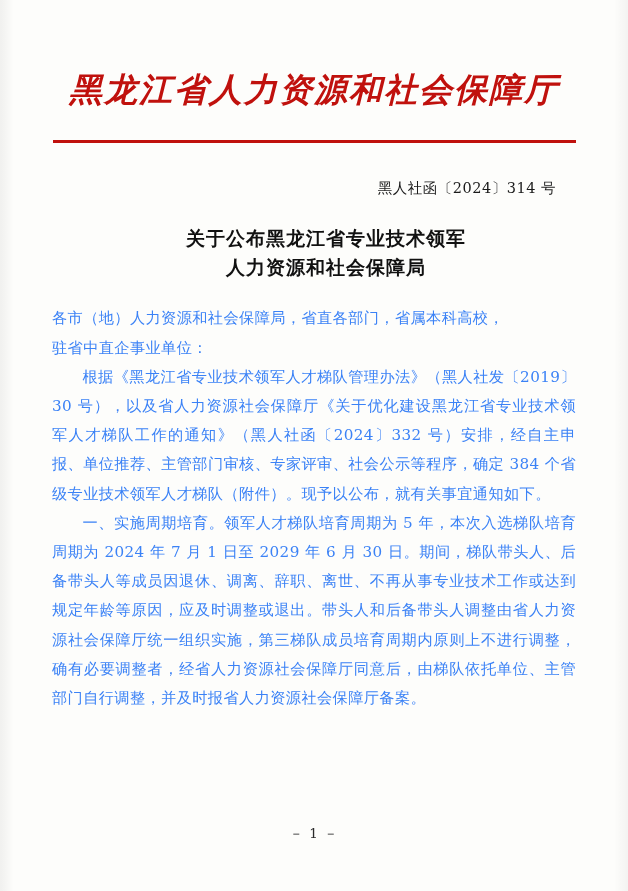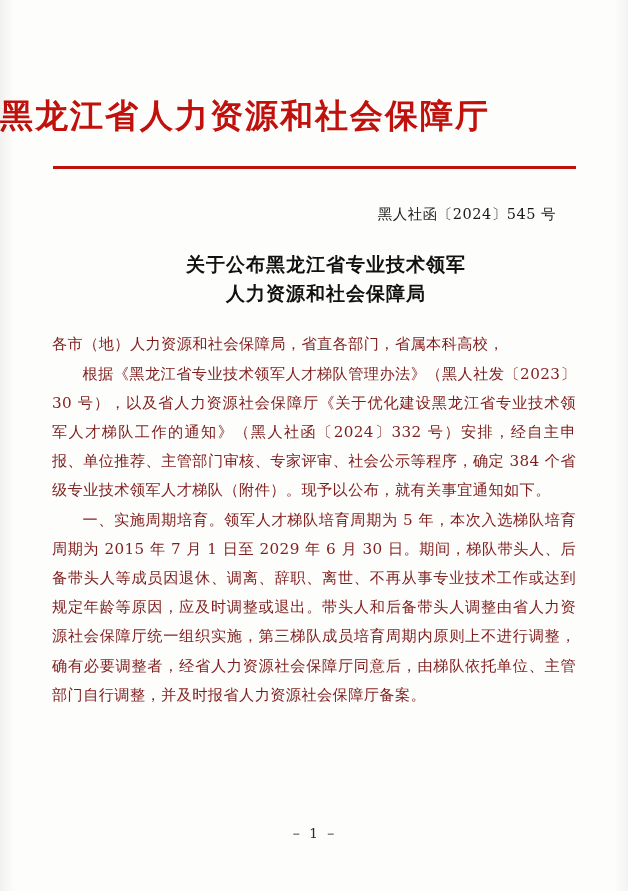--- a/index.html
+++ b/index.html
@@ -17,22 +17,23 @@
   }
   .page {
     position: absolute;
     inset: 0;
     background: #fdfdfb;
     padding: 0;
   }
 
   
   .letterhead {
-    margin-top: 96px;
-    text-align: left;
+    margin-top: 70px;
+    text-align: center;
+    font-style: italic;
   }
   .letterhead-title {
     color: #c0110d;
     font-family: "DejaVu Serif", "Liberation Serif", serif;
     font-weight: 700;
     font-size: 33px;
     letter-spacing: 2px;
     line-height: 1.2;
     white-space: nowrap;
   }
@@ -69,21 +70,21 @@
   }
 
   
   .body-text {
     margin: 22px 52px 0 52px;
     font-size: 15.2px;
     line-height: 1.92;
     text-align: justify;
     text-justify: inter-ideograph;
     letter-spacing: 0.4px;
-    color: #7f1d1d;
+    color: #3b82f6;
   }
   .body-text p {
     margin: 0;
   }
   .body-text p.indent {
     text-indent: 2em;
   }
   .body-text b {
     font-weight: 400;
   }
@@ -117,28 +118,29 @@
 <div class="page">
 
   <div class="edge-shade left"></div>
   <div class="edge-shade right"></div>
 
   <div class="letterhead">
     <div class="letterhead-title">黑龙江省人力资源和社会保障厅</div>
     <div class="red-rule"></div>
   </div>
 
-  <div class="doc-number">黑人社函〔2024〕545 号</div>
+  <div class="doc-number">黑人社函〔2024〕314 号</div>
 
   <div class="doc-title">
     <span class="line">关于公布黑龙江省专业技术领军</span>
     <span class="line">人力资源和社会保障局</span>
   </div>
 
   <div class="body-text">
     <p>各市（地）人力资源和社会保障局，省直各部门，省属本科高校，</p>
-    <p class="indent">根据《黑龙江省专业技术领军人才梯队管理办法》（黑人社发〔2023〕30 号），以及省人力资源社会保障厅《关于优化建设黑龙江省专业技术领军人才梯队工作的通知》（黑人社函〔2024〕332 号）安排，经自主申报、单位推荐、主管部门审核、专家评审、社会公示等程序，确定 384 个省级专业技术领军人才梯队（附件）。现予以公布，就有关事宜通知如下。</p>
-    <p class="indent"><b>一、实施周期培育。</b><span>领军人才梯队培育周期为 5 年，本次入选梯队培育周期为 2015 年 7 月 1 日至 2029 年 6 月 30 日。期间，梯队带头人、后备带头人等成员因退休、调离、辞职、离世、不再从事专业技术工作或达到规定年龄等原因，应及时调整或退出。带头人和后备带头人调整由省人力资源社会保障厅统一组织实施，第三梯队成员培育周期内原则上不进行调整，确有必要调整者，经省人力资源社会保障厅同意后，由梯队依托单位、主管部门自行调整，并及时报省人力资源社会保障厅备案。</span></p>
+    <p>驻省中直企事业单位：</p>
+    <p class="indent">根据《黑龙江省专业技术领军人才梯队管理办法》（黑人社发〔2019〕30 号），以及省人力资源社会保障厅《关于优化建设黑龙江省专业技术领军人才梯队工作的通知》（黑人社函〔2024〕332 号）安排，经自主申报、单位推荐、主管部门审核、专家评审、社会公示等程序，确定 384 个省级专业技术领军人才梯队（附件）。现予以公布，就有关事宜通知如下。</p>
+    <p class="indent"><b>一、实施周期培育。</b><span>领军人才梯队培育周期为 5 年，本次入选梯队培育周期为 2024 年 7 月 1 日至 2029 年 6 月 30 日。期间，梯队带头人、后备带头人等成员因退休、调离、辞职、离世、不再从事专业技术工作或达到规定年龄等原因，应及时调整或退出。带头人和后备带头人调整由省人力资源社会保障厅统一组织实施，第三梯队成员培育周期内原则上不进行调整，确有必要调整者，经省人力资源社会保障厅同意后，由梯队依托单位、主管部门自行调整，并及时报省人力资源社会保障厅备案。</span></p>
   </div>
 
   <div class="page-number">－ 1 －</div>
 
 </div>
 
 </body></html>

